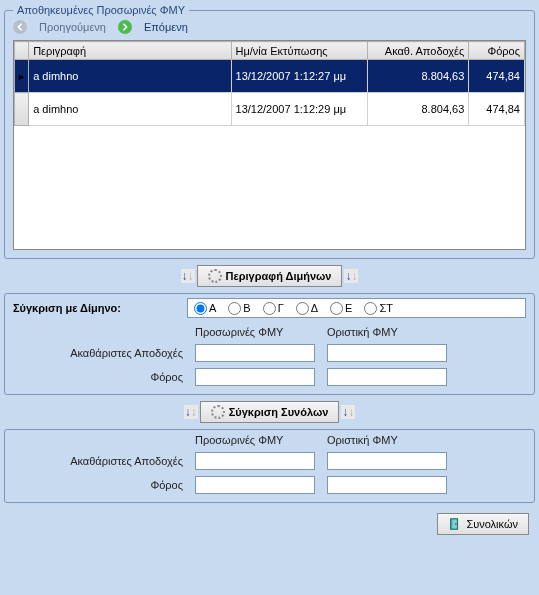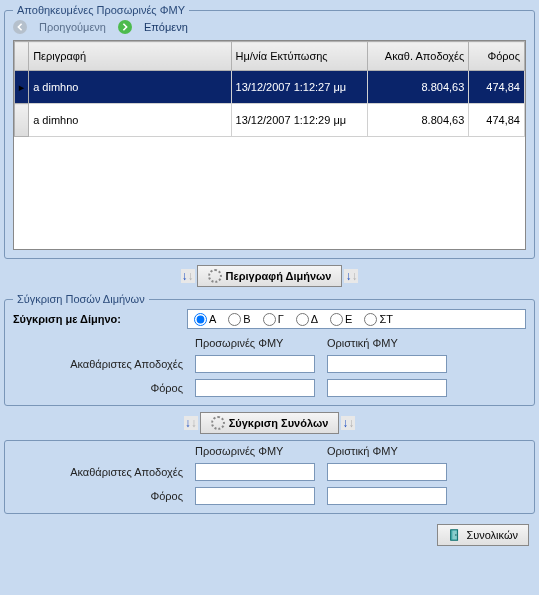--- a/index.html
+++ b/index.html
@@ -60,21 +60,21 @@
   }
   thead th {
     background: linear-gradient(#f0f0f0, #dcdcdc);
     border: 1px solid #b0b0b0;
     font-weight: normal;
     text-align: left;
     padding: 2px 4px;
     font-size: 11px;
     position: sticky;
     top: 0;
-    height: 29px;
+    height: 18px;
   }
   thead th.num { text-align: right; }
   tbody td {
     border: 1px solid #d0d0d0;
     padding: 10px 4px;
     height: 18px;
     font-size: 11px;
   }
   tbody td.num { text-align: right; }
   tbody tr.selected td {
@@ -254,21 +254,20 @@
     <span class="spinner"></span>
     <span>Περιγραφή Διμήνων</span>
   </button>
   <span class="arrow-btn">
       <span class="arrow blue">↓</span>
       <span class="arrow gray">↓</span>
     </span>
 </div>
 
 <fieldset>
-  <legend>Σύγκριση Ποσών Διμήνων</legend>
 
   <div class="radio-row" style="margin-bottom:8px">
     <label style="width:170px;text-align:left;font-weight:bold">Σύγκριση με Δίμηνο:</label>
     <div class="radio-group">
       <label>
           <input type="radio" name="dim" checked="" style="">
           <span>Α</span>
         </label>
       <label>
           <input type="radio" name="dim" style="">

